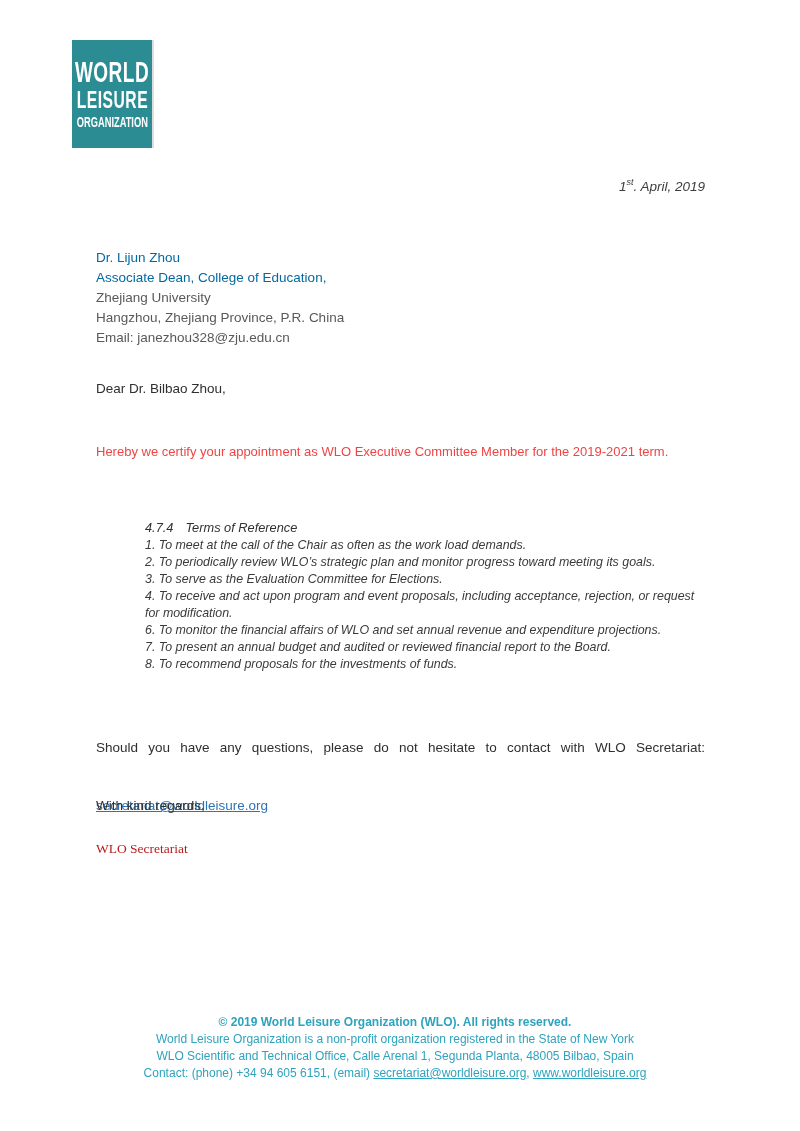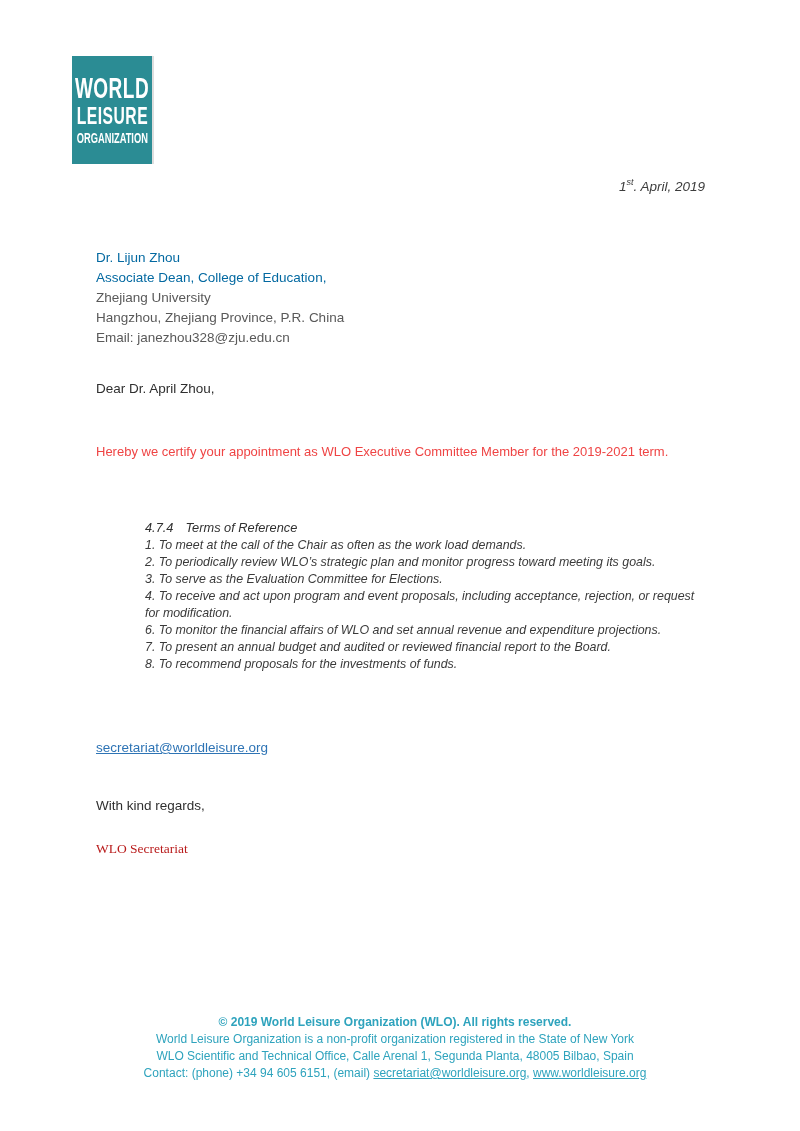--- a/index.html
+++ b/index.html
@@ -12,21 +12,21 @@
     font-family: "Liberation Sans", sans-serif;
     color: #333333;
     overflow: hidden;
     margin: 0 auto;
   }
 
   
   .logo {
     position: absolute;
     left: 66px;
-    top: 56px;
+    top: 40px;
     display: flex;
     align-items: flex-start;
   }
   .logo-spine {
     width: 2px;
     background: #b9b9b9;
     margin-right: 4px;
   }
   .logo-block {
     width: 82px;
@@ -176,39 +176,40 @@
   <div class="date-line"><span>1</span><sup>st</sup><span>. April, 2019</span></div>
 
   <div class="recipient">
     <div class="addr-dark">Dr. Lijun Zhou</div>
     <div class="addr-dark">Associate Dean, College of Education,</div>
     <div class="addr-gray">Zhejiang University</div>
     <div class="addr-gray">Hangzhou, Zhejiang Province, P.R. China</div>
     <div class="addr-gray">Email: janezhou328@zju.edu.cn</div>
   </div>
 
-  <div class="salutation">Dear Dr. April Zhou,</div>
+  <div class="salutation">Dear Dr. Bilbao Zhou,</div>
 
   <div class="para-certify">Hereby we certify your appointment as WLO Executive Committee Member for the 2019-2021 term.</div>
 
 
   <div class="tor">
     <div class="tor-header">
       <span class="tor-num">4.7.4</span><span>Terms of Reference</span>
     </div>
     <div class="tor-item">1. To meet at the call of the Chair as often as the work load demands.</div>
     <div class="tor-item">2. To periodically review WLO’s strategic plan and monitor progress toward meeting its goals.</div>
     <div class="tor-item">3. To serve as the Evaluation Committee for Elections.</div>
     <div class="tor-item">4. To receive and act upon program and event proposals, including acceptance, rejection, or request for modification.</div>
     <div class="tor-item">6. To monitor the financial affairs of WLO and set annual revenue and expenditure projections.</div>
     <div class="tor-item">7. To present an annual budget and audited or reviewed financial report to the Board.</div>
     <div class="tor-item">8. To recommend proposals for the investments of funds.</div>
   </div>
 
   <div class="para-contact">
+    <div class="justify-full">Should you have any questions, please do not hesitate to contact with WLO Secretariat:</div>
     <div><a class="body-link">secretariat@worldleisure.org</a></div>
   </div>
 
   <div class="regards">With kind regards,</div>
   <div class="signature">WLO Secretariat</div>
 
   <div class="footer">
     <div class="footer-line1">© 2019 World Leisure Organization (WLO). All rights reserved.</div>
     <div>World Leisure Organization is a non-profit organization registered in the State of New York</div>
     <div>WLO Scientific and Technical Office, Calle Arenal 1, Segunda Planta, 48005 Bilbao, Spain</div>

